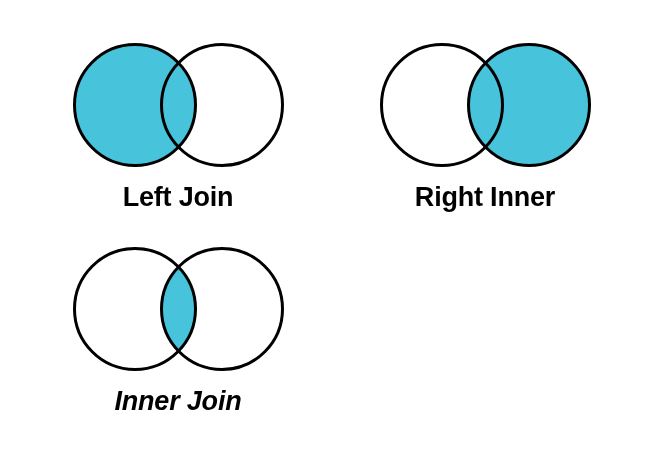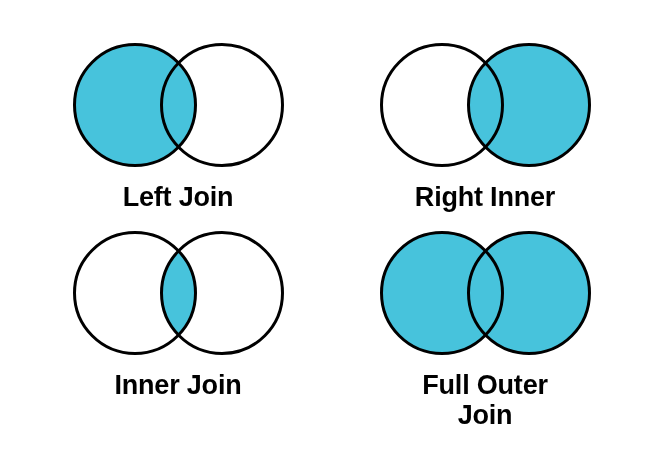--- a/index.html
+++ b/index.html
@@ -25,21 +25,21 @@
   .venn-cell {
     position: absolute;
     display: flex;
     flex-direction: column;
     align-items: center;
   }
 
   .venn-cell.col-left  { left: 38px; width: 280px; }
   .venn-cell.col-right { left: 345px; width: 280px; }
   .venn-cell.row-top    { top: 36px; }
-  .venn-cell.row-bottom { top: 224px; }
+  .venn-cell.row-bottom { top: 240px; font-style: italic; }
 
   .venn-figure {
     display: block;
   }
 
   .venn-label {
     margin-top: 8px;
     font-family: "Liberation Sans", sans-serif;
     font-weight: bold;
     font-size: 27px;
@@ -109,32 +109,14 @@
       <circle cx="151" cy="69" r="60.5" fill="#ffffff"></circle>
       <g clip-path="url(#clipL-ij)">
         <circle cx="151" cy="69" r="60.5" fill="#47C3DC"></circle>
       </g>
       <circle cx="64" cy="69" r="60.5" fill="none" stroke="#000000" stroke-width="3"></circle>
       <circle cx="151" cy="69" r="60.5" fill="none" stroke="#000000" stroke-width="3"></circle>
     </svg>
     <div class="venn-label" style="color: rgb(0, 0, 0);">Inner Join</div>
   </div>
 
-  <div class="venn-cell col-right row-bottom">
-    <svg class="venn-figure" width="215" height="138" viewBox="0 0 215 138">
-      <defs>
-        <clipPath id="clipL-fo">
-            <circle cx="64" cy="69" r="60.5"></circle>
-          </clipPath>
-      </defs>
-      <circle cx="64" cy="69" r="60.5" fill="#47C3DC"></circle>
-      <circle cx="151" cy="69" r="60.5" fill="#47C3DC"></circle>
-      <g clip-path="url(#clipL-fo)">
-        <circle cx="151" cy="69" r="60.5" fill="#47C3DC"></circle>
-      </g>
-      <circle cx="64" cy="69" r="60.5" fill="none" stroke="#000000" stroke-width="3"></circle>
-      <circle cx="151" cy="69" r="60.5" fill="none" stroke="#000000" stroke-width="3"></circle>
-    </svg>
-    <div class="venn-label" style="color: rgb(0, 0, 0);">Full Outer
-Join</div>
-  </div>
 
 </div>
 
 </body></html>

